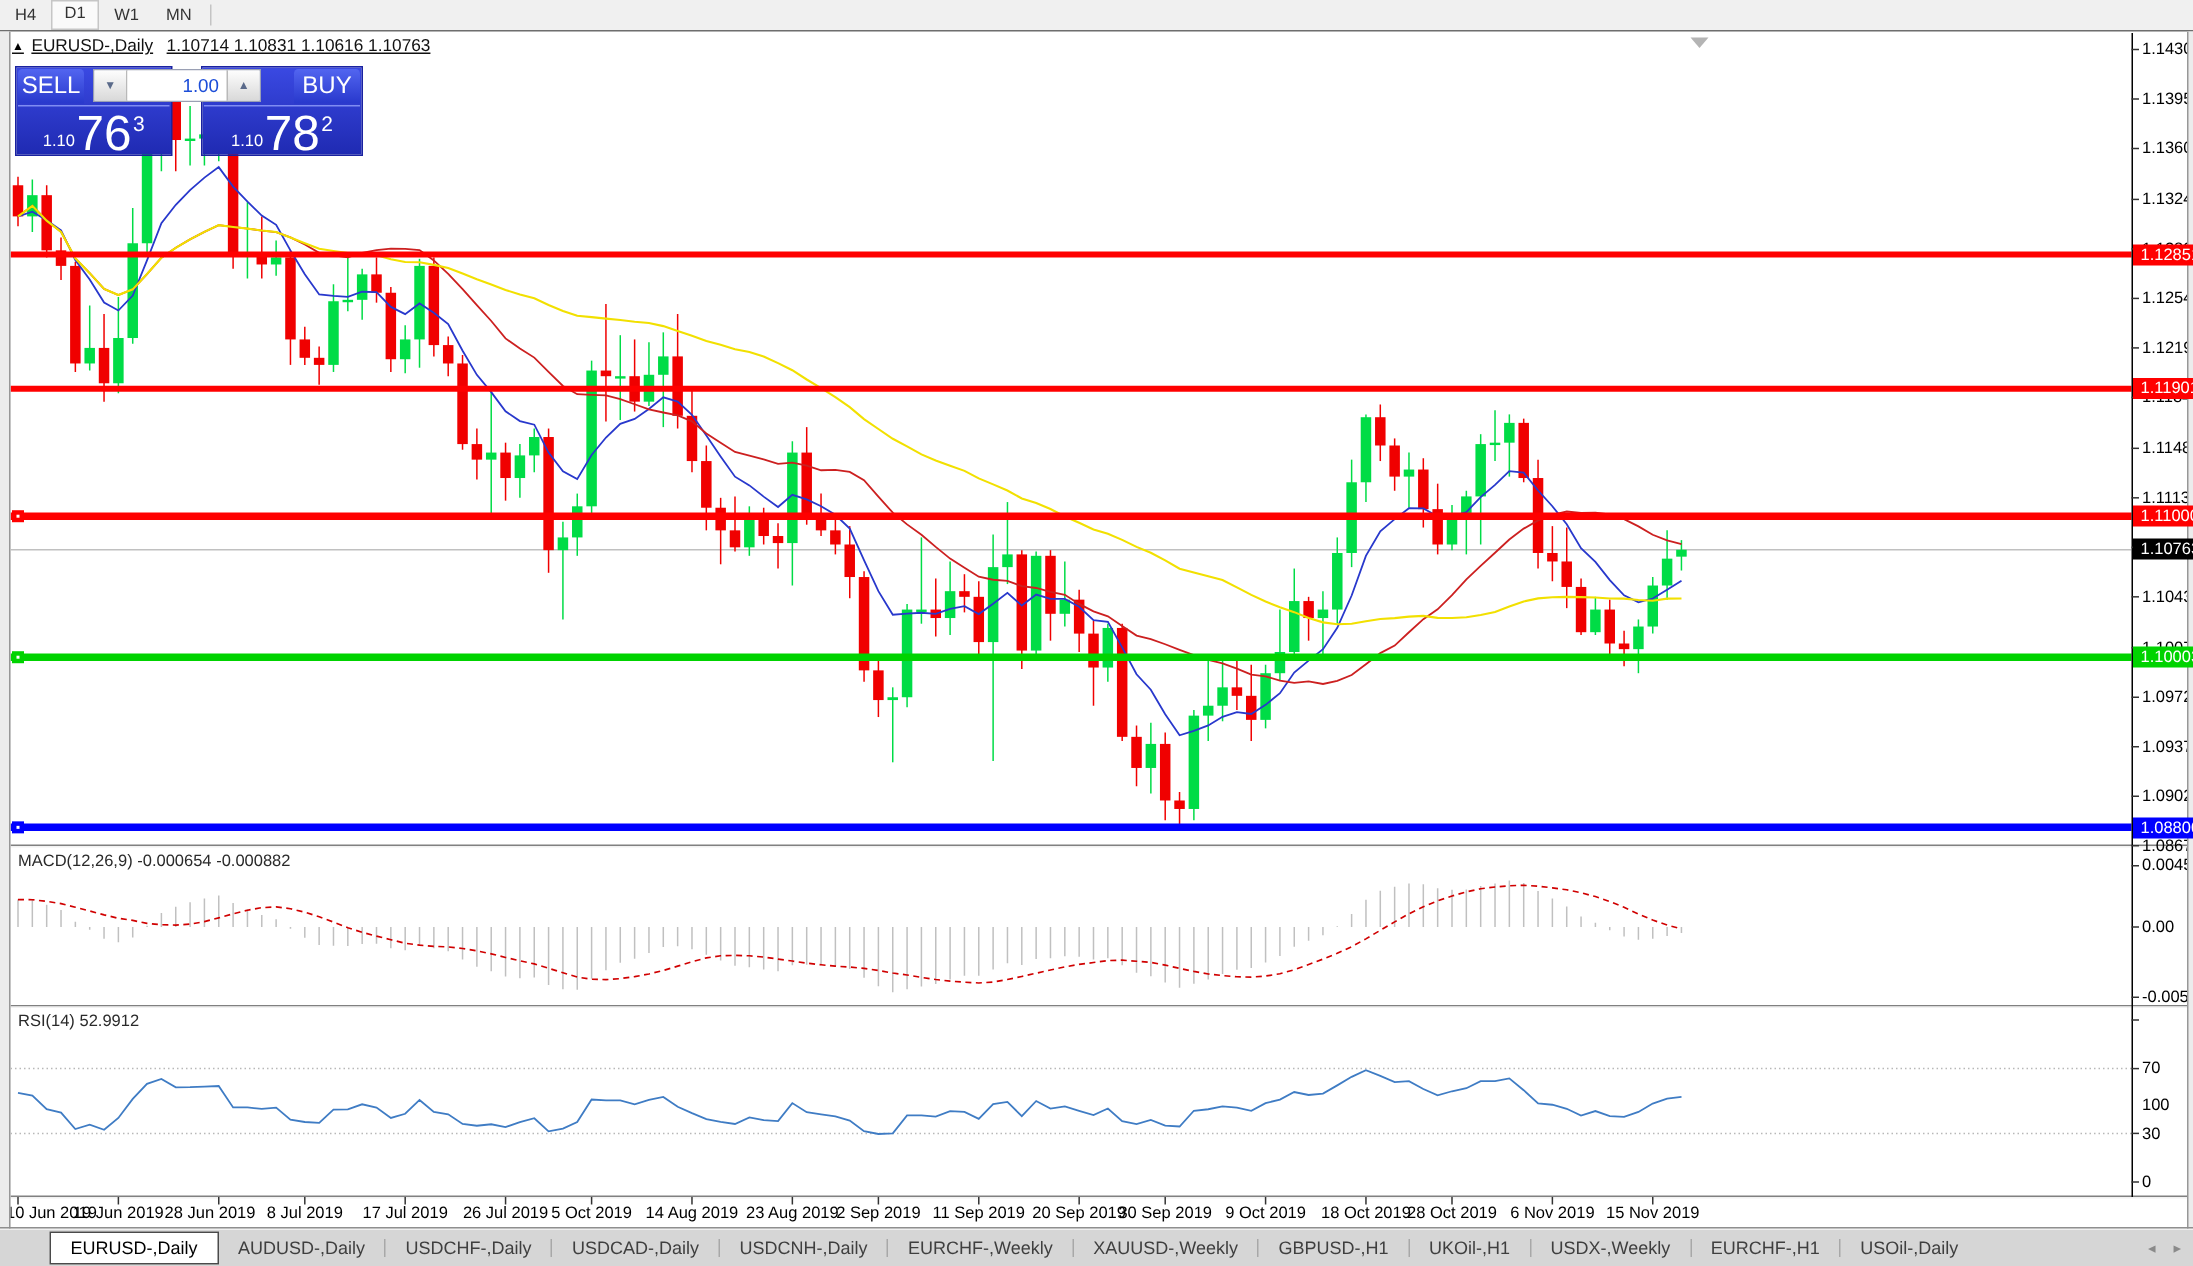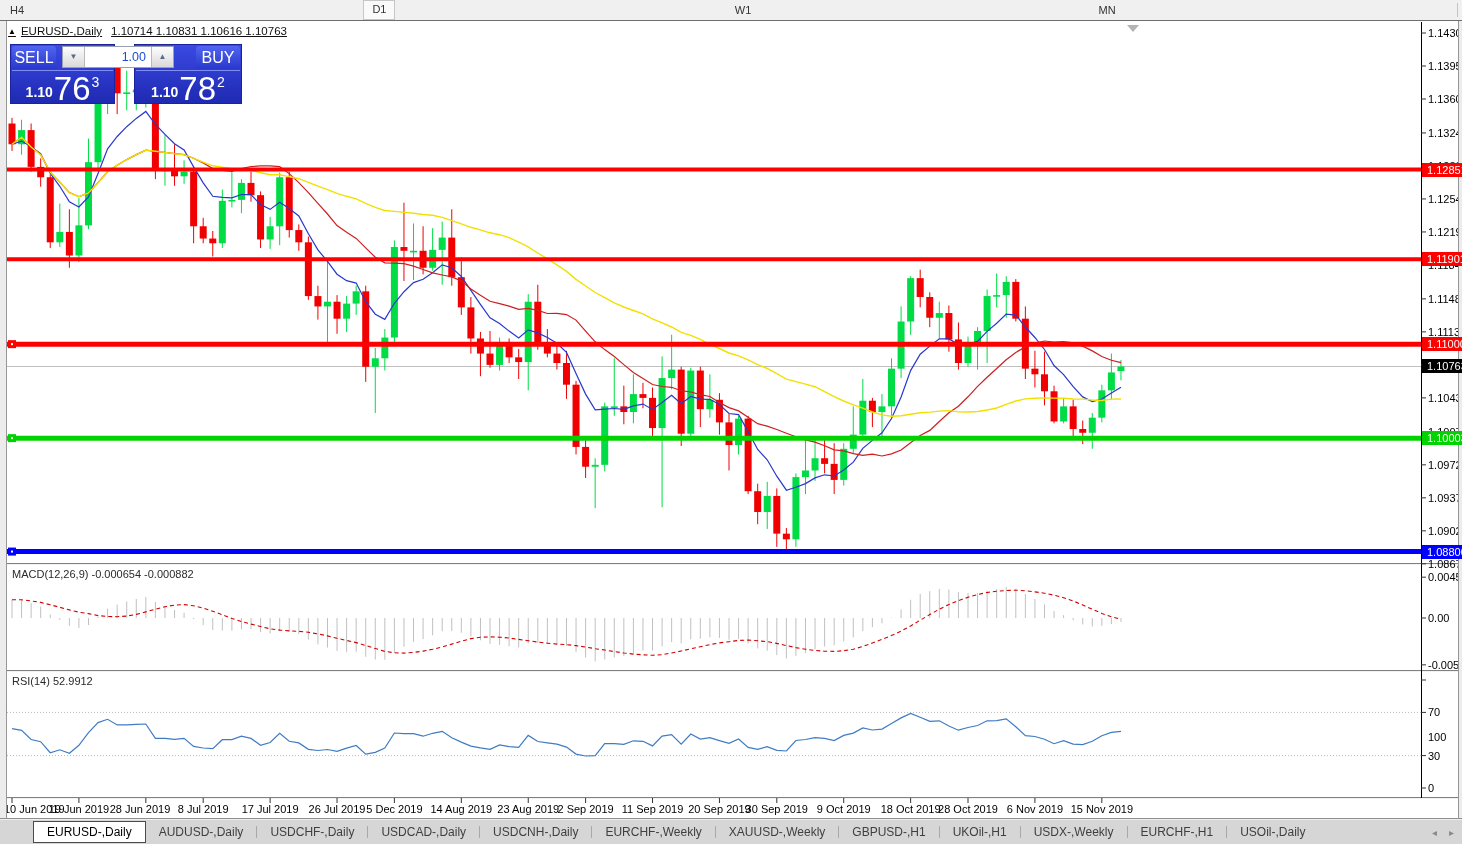--- a/index.html
+++ b/index.html
@@ -1,19 +1,19 @@
 <!DOCTYPE html>
 <html><head>
 <meta charset="utf-8">
 <style>
   html,body{margin:0;padding:0;width:1462px;height:844px;overflow:hidden;
     background:#f0f0f0;font-family:"Liberation Sans",sans-serif;position:relative;}
   
   #toolbar{position:absolute;left:0;top:0;width:1462px;height:20px;background:#f0f0f0;
-    display:flex;align-items:center;z-index:4;justify-content:space-between;}
+    display:flex;align-items:center;z-index:4;}
   .tb-btn{height:18px;line-height:18px;padding:0 8px;font-size:11px;color:#333;margin-left:2px;}
   .tb-btn.active{background:#fafafa;border:1px solid #c6c6c6;line-height:16px;}
   .tb-sep{width:1px;height:14px;background:#c4c4c4;margin:0 4px;}
   
   #win-top{position:absolute;left:0;top:20px;width:1462px;height:1px;background:#6e6e6e;z-index:3;}
   #win-left{position:absolute;left:0;top:21px;width:7px;height:798px;background:#ececec;border-right:1px solid #979797;box-sizing:border-box;z-index:3;}
   #win-right{position:absolute;left:1458px;top:21px;width:4px;height:798px;background:#ececec;border-left:1px solid #979797;box-sizing:border-box;z-index:3;}
   #win-bottom{position:absolute;left:0;top:818px;width:1462px;height:1px;background:#8f8f8f;z-index:3;}
   #chart-bg{position:absolute;left:7px;top:21px;width:1451px;height:797px;background:#ffffff;z-index:0;}
   #chart-svg{position:absolute;left:0;top:0;z-index:1;}
@@ -30,21 +30,21 @@
     border:1px solid #1a22a0;box-sizing:border-box;}
   #tp-box-sell{left:0;width:105px;}
   #tp-box-buy{left:124px;width:108px;}
   .tp-strip{position:absolute;left:1px;right:1px;top:25px;height:1px;background:#7f8cf2;}
   .tp-btn{position:absolute;top:1px;height:23px;line-height:23px;width:44px;text-align:center;
     color:#fff;font-size:16px;background:linear-gradient(#5265f0,#2838cc);border-radius:3px 3px 0 0;}
   #sell-btn{left:1px;}
   #buy-btn{right:1px;}
   .tp-price{position:absolute;left:0;right:0;top:27px;height:32px;display:flex;align-items:flex-end;
     justify-content:center;color:#fff;}
-  .tp-price .pfx{font-size:14px;font-weight:bold;margin:0 1px 4px 0;}
+  .tp-price .pfx{font-size:11px;font-weight:normal;margin:0 1px 4px 0;}
   .tp-price .big{font-size:33px;line-height:30px;font-weight:400;}
   .tp-price .sup{font-size:14px;margin:0 0 14px 1px;}
   #lot-spinner{position:absolute;left:52px;top:2px;width:112px;height:22px;display:flex;
     border:1px solid #9aa0b4;background:#fff;box-sizing:border-box;z-index:6;}
   .spin-btn{width:21px;background:linear-gradient(#fdfdfd,#d9d9d9);color:#5a6a8a;font-size:8px;
     text-align:center;line-height:20px;}
   #spin-down{border-right:1px solid #b9b9b9;}
   #spin-up{border-left:1px solid #b9b9b9;}
   #lot-input{flex:1;border:0;outline:0;text-align:right;font-size:12.5px;padding-right:5px;color:#1d4ed8;
     font-family:"Liberation Sans",sans-serif;min-width:0;}
@@ -555,21 +555,21 @@
   </svg>
 
 <div id="axis-labels"></div>
 <div id="date-labels">
     <div class="date-label" style="left: 4px;">10 Jun 2019</div>
     <div class="date-label" style="left: 78.92px; transform: translateX(-50%);">19 Jun 2019</div>
     <div class="date-label" style="left: 140px; transform: translateX(-50%);">28 Jun 2019</div>
     <div class="date-label" style="left: 203.2px; transform: translateX(-50%);">8 Jul 2019</div>
     <div class="date-label" style="left: 270.12px; transform: translateX(-50%);">17 Jul 2019</div>
     <div class="date-label" style="left: 337.04px; transform: translateX(-50%);">26 Jul 2019</div>
-    <div class="date-label" style="left: 394.4px; transform: translateX(-50%);">5 Dec 2019</div>
+    <div class="date-label" style="left: 394.4px; transform: translateX(-50%);">5 Oct 2019</div>
     <div class="date-label" style="left: 461.32px; transform: translateX(-50%);">14 Aug 2019</div>
     <div class="date-label" style="left: 528.24px; transform: translateX(-50%);">23 Aug 2019</div>
     <div class="date-label" style="left: 585.6px; transform: translateX(-50%);">2 Sep 2019</div>
     <div class="date-label" style="left: 652.52px; transform: translateX(-50%);">11 Sep 2019</div>
     <div class="date-label" style="left: 719.44px; transform: translateX(-50%);">20 Sep 2019</div>
     <div class="date-label" style="left: 776.8px; transform: translateX(-50%);">30 Sep 2019</div>
     <div class="date-label" style="left: 843.72px; transform: translateX(-50%);">9 Oct 2019</div>
     <div class="date-label" style="left: 910.64px; transform: translateX(-50%);">18 Oct 2019</div>
     <div class="date-label" style="left: 968px; transform: translateX(-50%);">28 Oct 2019</div>
     <div class="date-label" style="left: 1034.92px; transform: translateX(-50%);">6 Nov 2019</div>

